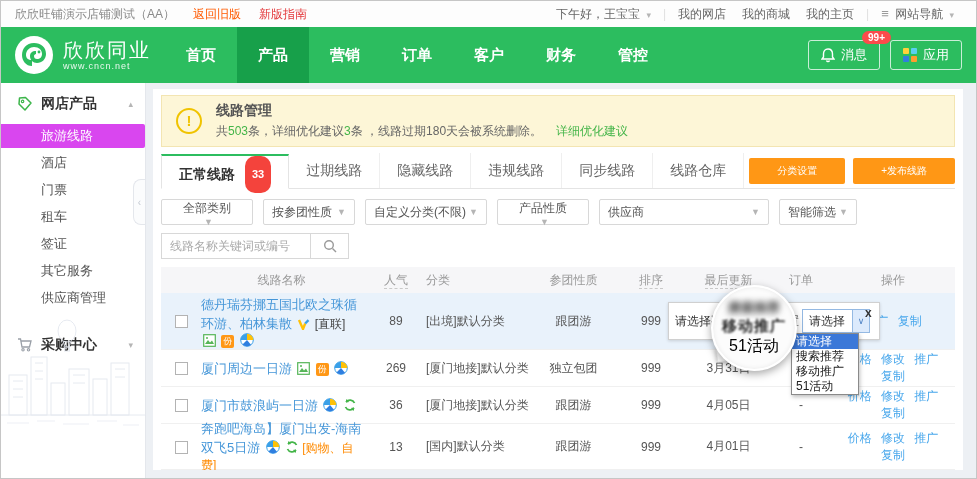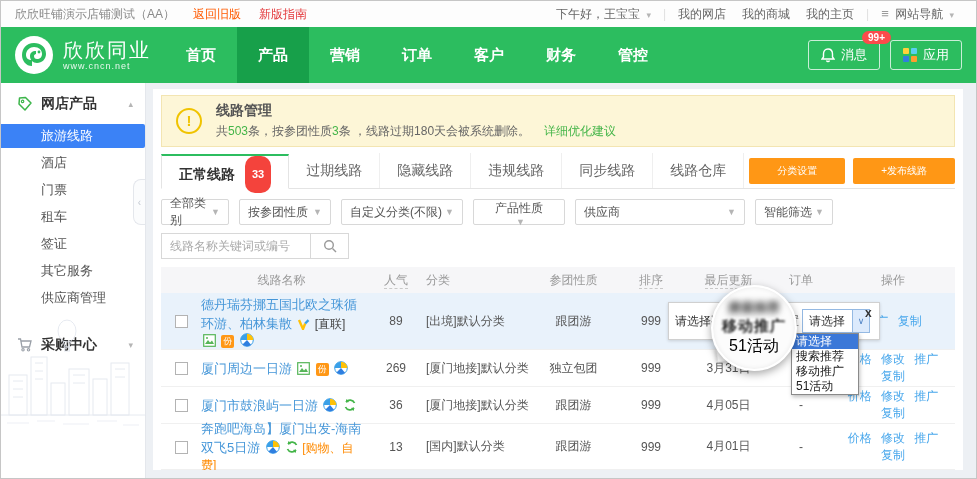--- a/index.html
+++ b/index.html
@@ -40,21 +40,21 @@
 
   
   .sidebar { position:absolute; top:82px; left:0; bottom:0; width:145px; background:#fff;
              border-right:1px solid #e4e7ec; }
   .side-head { display:flex; align-items:center; padding:12px 12px 8px 16px; font-size:14px;
                color:#333; font-weight:bold; cursor:pointer; }
   .side-head .svg-ic { margin-right:8px; }
   .side-head .caret { margin-left:auto; }
   .side-item { height:24px; line-height:24px; padding-left:40px; font-size:13px; color:#555;
                margin:3px 0; cursor:pointer; }
-  .side-item.active { background:#3b82f6; color:#fff; border-radius:0 2px 2px 0; }
+  .side-item.active { background:#d946ef; color:#fff; border-radius:0 2px 2px 0; }
   .purchase-head { margin-top:14px; }
   .side-handle { position:absolute; right:0; top:96px; width:12px; height:46px; background:#fbfcfd;
                  border:1px solid #e4e7ec; border-right:none; border-radius:8px 0 0 8px;
                  display:flex; align-items:center; justify-content:center; color:#c3c9d2;
                  font-size:10px; cursor:pointer; }
   .skyline { position:absolute; bottom:46px; left:0; opacity:.85; pointer-events:none; }
 
   
   .main { position:absolute; top:82px; left:145px; right:0; bottom:0; background:#edf0f4; }
   .card { position:absolute; left:7px; top:6px; right:13px; bottom:8px; background:#fff;
@@ -80,21 +80,21 @@
   .tab-badge { display:inline-block; background:#f4433c; color:#fff; border-radius:10px; font-size:11px;
                padding:1px 7px; margin-left:6px; font-weight:bold; vertical-align:1px; }
   .tab-actions { margin-left:auto; display:flex; gap:8px; align-self:center; }
   .obtn { background:#ff9715; color:#fff; font-size:10px; height:26px; line-height:26px;
           padding:0 28px; border-radius:2px; border:none; cursor:pointer; }
 
   
   .filters { margin-top:10px; display:flex; gap:10px; }
   .filter { height:26px; border:1px solid #d8d8d8; border-radius:2px; display:flex; align-items:center;
             justify-content:space-between; padding:0 8px; font-size:12px; color:#555; background:#fff; cursor:pointer; }
-  .fw1{width:68px;} .fw2{width:92px;} .fw3{width:122px;} .fw4{width:92px;flex-direction:column;} .fw5{width:170px;} .fw6{width:78px;}
+  .fw1{width:92px;flex-direction:column;} .fw2{width:92px;} .fw3{width:122px;} .fw4{width:92px;flex-direction:column;} .fw5{width:170px;} .fw6{width:78px;}
 
   
   .searchrow { margin-top:8px; display:flex; }
   .search-input { width:150px; height:26px; border:1px solid #d8d8d8; padding:0 8px; font-size:12px;
                   color:#0369a1; outline:none; font-family:inherit; }
   .search-input::placeholder { color:#aaa; }
   .search-btn { width:38px; height:26px; border:1px solid #d8d8d8; border-left:none; background:#fff;
                 display:flex; align-items:center; justify-content:center; cursor:pointer; }
 
   
@@ -273,21 +273,21 @@
   </div>
 
   <div class="main">
     <div class="card">
 
       <div class="notice">
         <div class="alert-ic">!</div>
         <div>
           <div class="notice-title">线路管理</div>
           <div class="notice-text">
-            <span>共</span><span class="grn">503</span><span>条，按参团性质</span><span class="grn">3</span><span>条 ，线路过期180天会被系统删除。</span><span class="notice-link">详细优化建议</span>
+            <span>共</span><span class="grn">503</span><span>条，详细优化建议</span><span class="grn">3</span><span>条 ，线路过期180天会被系统删除。</span><span class="notice-link">详细优化建议</span>
           </div>
         </div>
       </div>
 
       <div class="tabbar">
         <div class="tab active" style="border-left:1px solid #e4e4e4;">
           <span>正常线路</span>
           <span class="tab-badge">33</span>
         </div>
         <div class="tab">过期线路</div>

